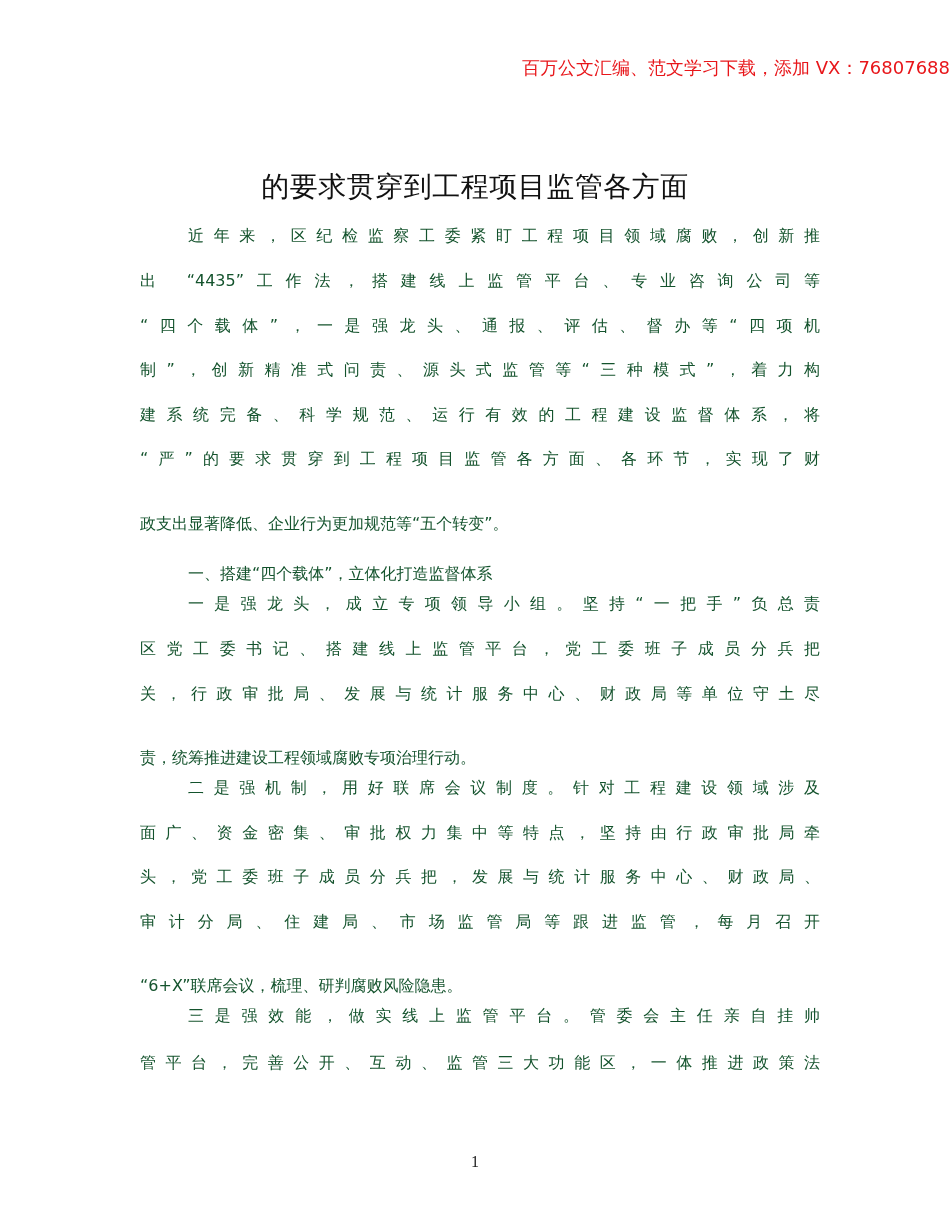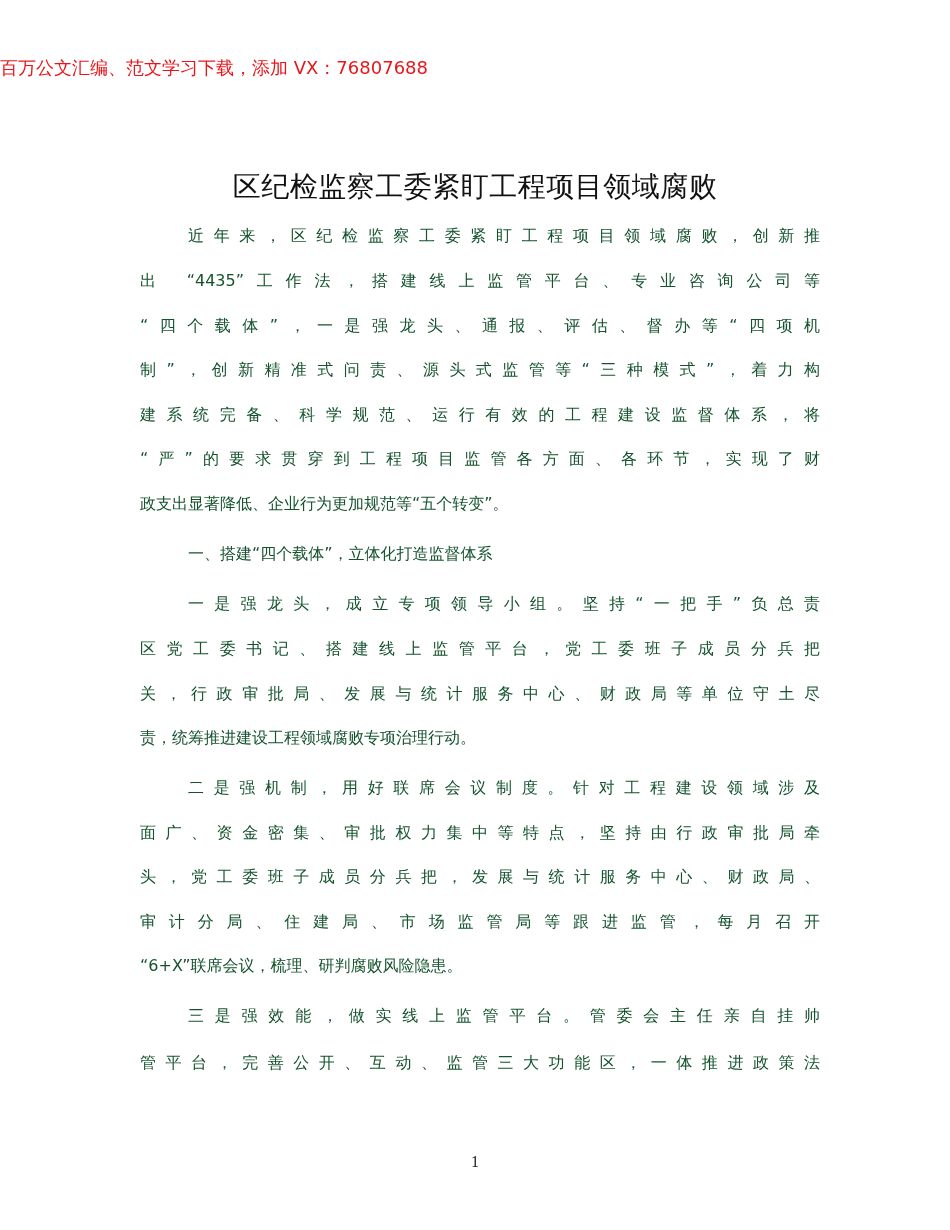--- a/index.html
+++ b/index.html
@@ -1,34 +1,34 @@
 <!DOCTYPE html>
 <html><head>
   <meta charset="utf-8">
   <style>
     html, body { margin: 0; padding: 0; background: #ffffff; }
     body { width: 950px; height: 1230px; position: relative; overflow: hidden;
            font-family: "DejaVu Sans", "Liberation Sans", sans-serif; color: #1a1a1a; }
-    .header { position: absolute; top: 56px; left: 0; width: 950px; text-align: left;
+    .header { position: absolute; top: 56px; left: 0; width: 950px; text-align: right;
               font-size: 18px; color: #e8161a; letter-spacing: 0px; }
     .title { position: absolute; top: 168px; left: 0; width: 950px; text-align: center;
              font-size: 28px; color: #111; letter-spacing: 0.5px; }
     .line { position: absolute; left: 140px; width: 680px; font-size: 16px; white-space: nowrap;
             color: #14532d; text-align: justify; text-align-last: justify; }
-    .line.last { text-align-last: left; }
+    .line.last { text-align-last: left; margin-top: 20px; }
     .line.indent { padding-left: 48px; width: 632px; }
     .pagenum { position: absolute; top: 1153px; left: 0; width: 950px; text-align: center;
                font-family: "Liberation Serif", "DejaVu Serif", serif; font-size: 16px; color: #222; }
   </style>
 </head>
 <body>
 
 <div class="header">百万公文汇编、范文学习下载，添加 VX：76807688</div>
 
-<div class="title">区纪检监察工委紧盯工程项目领域腐败</div>
+<div class="title">的要求贯穿到工程项目监管各方面</div>
 
 <div>
 
   <div class="line indent" style="top:226px">近年来，区纪检监察工委紧盯工程项目领域腐败，创新推</div>
   <div class="line" style="top:271px">出 “4435”工作法，搭建线上监管平台、专业咨询公司等</div>
   <div class="line" style="top:316px">“四个载体”，一是强龙头、通报、评估、督办等“四项机</div>
   <div class="line" style="top:360px">制”，创新精准式问责、源头式监管等“三种模式”，着力构</div>
   <div class="line" style="top:405px">建系统完备、科学规范、运行有效的工程建设监督体系，将</div>
   <div class="line" style="top:449px">“严”的要求贯穿到工程项目监管各方面、各环节，实现了财</div>
   <div class="line last" style="top:494px">政支出显著降低、企业行为更加规范等“五个转变”。</div>

